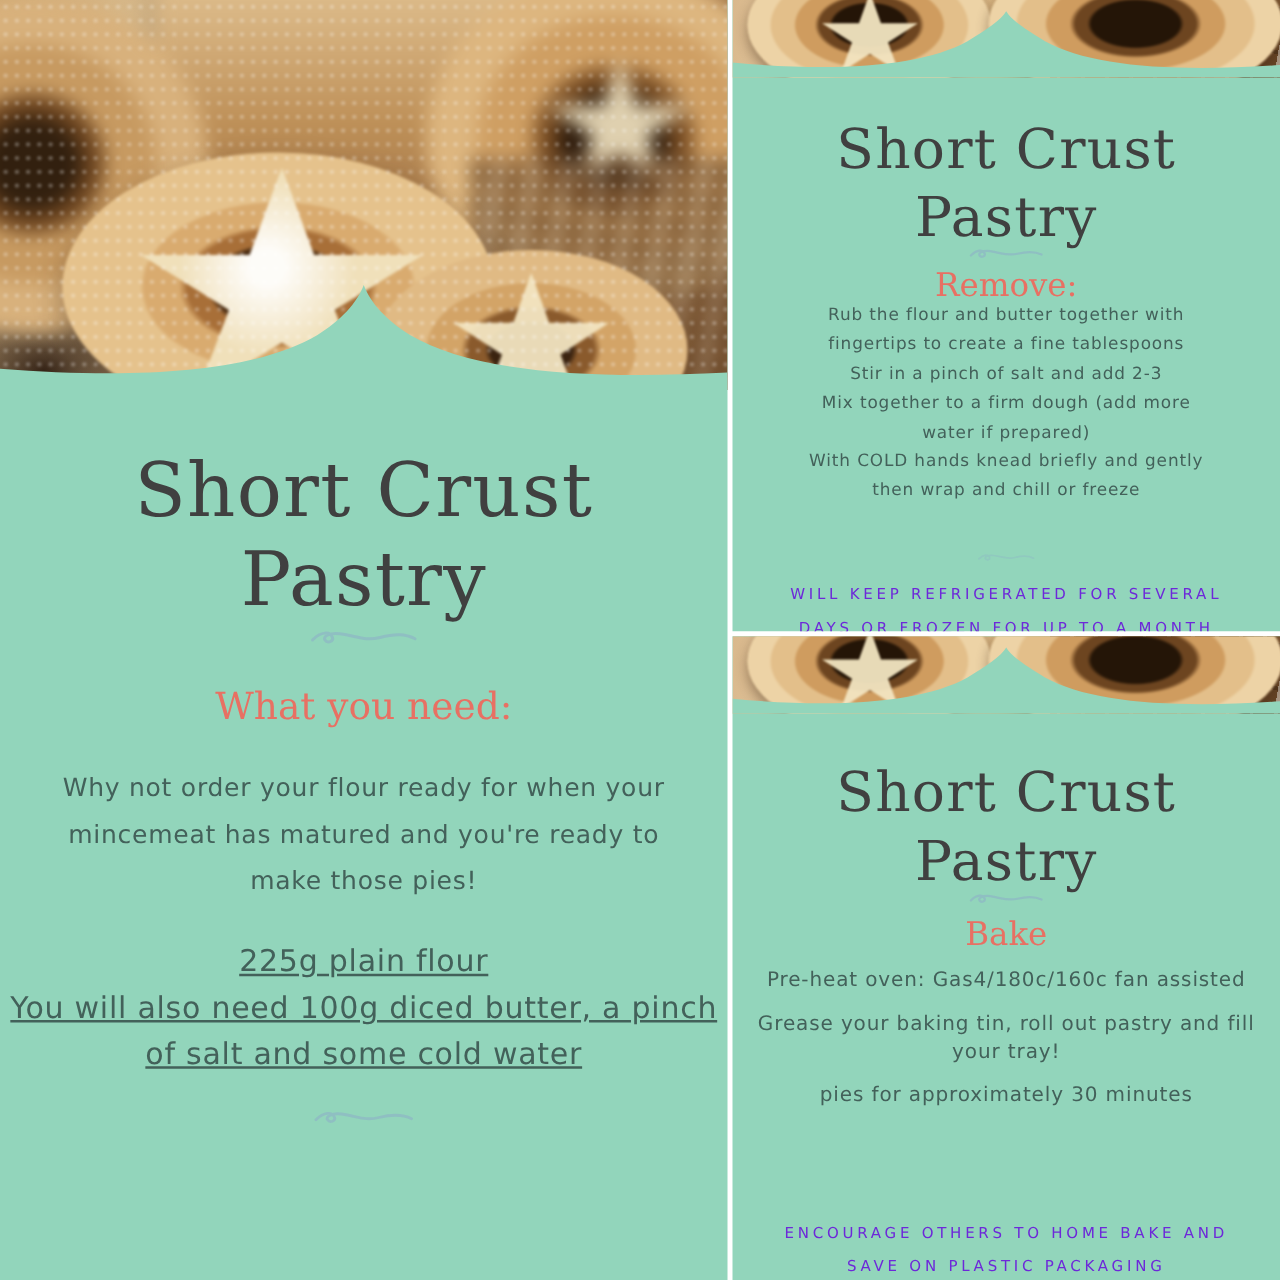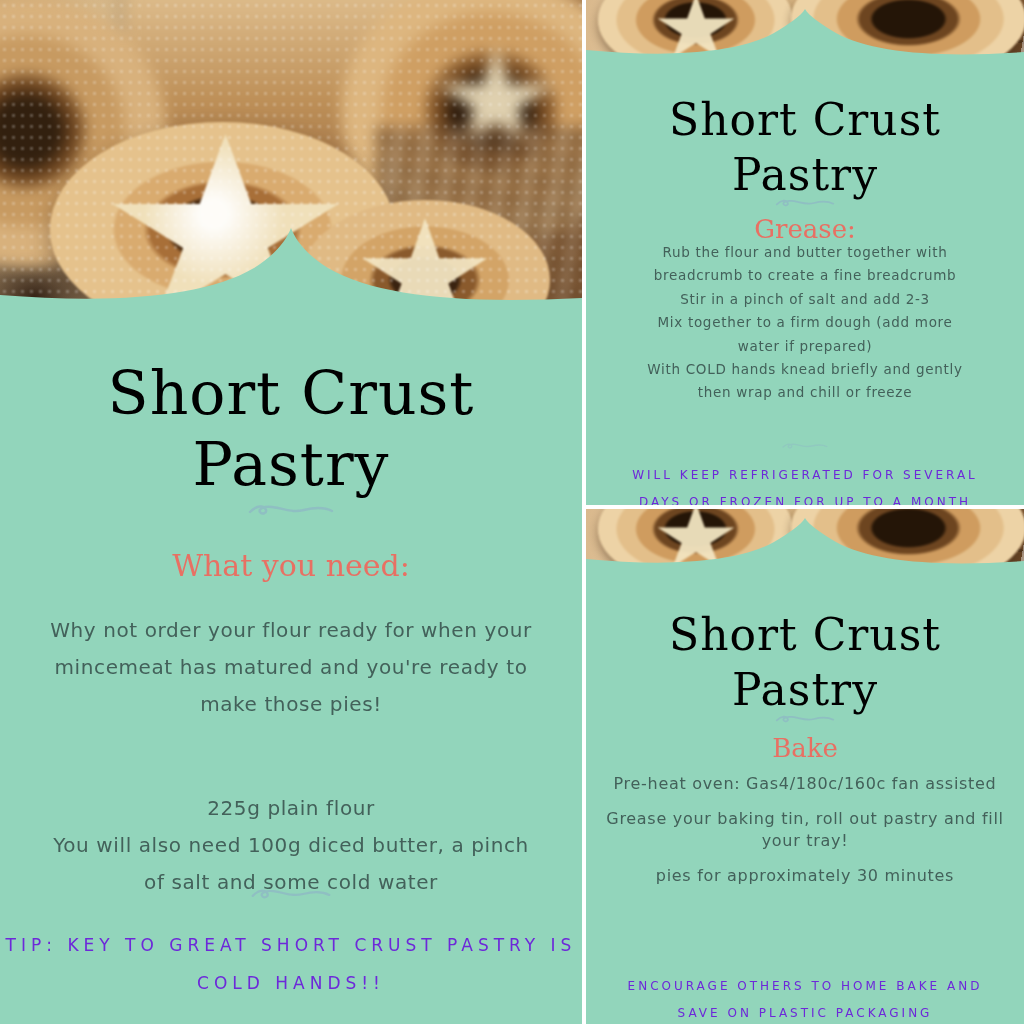--- a/index.html
+++ b/index.html
@@ -71,32 +71,32 @@
   .spieG{left:205px;top:-42px;width:235px;height:122px;}
   .star-F{left:58px;top:30px;width:80px;height:70px;opacity:.95;}
 
   
   .curve{position:absolute;left:0;width:100%;display:block;pointer-events:none;}
   .curve-l{top:222px;height:90px;}
   .curve-r{top:6px;height:56px;}
 
   
   .abs{position:absolute;left:0;right:0;text-align:center;}
-  .title{font-family:"DejaVu Serif","Liberation Serif",serif;color:#000000;letter-spacing:1px;font-weight:400;}
+  .title{font-family:"DejaVu Serif","Liberation Serif",serif;color:#404040;letter-spacing:1px;font-weight:400;}
   .t-left{top:358px;font-size:60px;line-height:71px;}
   .t-r{top:92px;font-size:44px;line-height:55px;}
   .t-br{top:98px;}
   .heading{font-family:"DejaVu Serif","Liberation Serif",serif;color:#e87063;font-weight:400;}
   .h-left{top:548px;font-size:30px;}
   .h-r{font-size:26px;}
   .h-tr{top:214px;}
   .h-br{top:224px;}
   .bodytext{color:#43615a;}
   .intro{top:612px;font-size:20px;line-height:37px;letter-spacing:.6px;}
-  .ing{top:790px;font-size:20px;line-height:37px;letter-spacing:.6px;}
+  .ing{top:751px;font-size:24px;line-height:37px;letter-spacing:.6px;text-decoration:underline;}
   .method{top:241px;font-size:13.5px;line-height:23.4px;letter-spacing:.7px;}
   .bake{top:264px;font-size:16px;line-height:22px;letter-spacing:.7px;}
   .bake .para{margin-bottom:13px;}
   .caps{color:#6d28d9;}
   .tip{top:926px;font-size:17px;line-height:38px;letter-spacing:5px;}
   .note{font-size:12px;line-height:27px;letter-spacing:3px;}
   .note-tr{top:462px;}
   .note-br{top:464px;}
   .flourish{display:flex;justify-content:center;}
   .fl-1{top:500px;}
@@ -158,24 +158,20 @@
       <div>You will also need 100g diced butter, a pinch</div>
       <div>of salt and some cold water</div>
     </div>
 
     <div class="abs flourish fl-2">
       <svg width="84" height="20" viewBox="0 0 90 20">
           <path d="M4 12 C11 5 18 5 20 10 C21 13 16 15 14 12 C12 9 18 6 26 7 C40 9 46 13 58 10 C70 7 78 7 86 11" stroke="#8fb9c4" stroke-width="2.4" fill="none" stroke-linecap="round" opacity="0.8"></path>
         </svg>
     </div>
 
-    <div class="abs caps tip">
-      <div>TIP: KEY TO GREAT SHORT CRUST PASTRY IS</div>
-      <div>COLD HANDS!!</div>
-    </div>
   </section>
 
   <aside class="col-right">
 
     <section class="panel panel-tr">
       <div class="photo photo-strip">
         <div class="rack"></div>
         <div class="spie spieF">
           <div class="star star-F"></div>
         </div>
@@ -189,25 +185,25 @@
         <div>Short Crust</div>
         <div>Pastry</div>
       </div>
 
       <div class="abs flourish fl-tr1">
         <svg width="62" height="14" viewBox="0 0 90 20">
             <path d="M4 12 C11 5 18 5 20 10 C21 13 16 15 14 12 C12 9 18 6 26 7 C40 9 46 13 58 10 C70 7 78 7 86 11" stroke="#8fb9c4" stroke-width="2.6" fill="none" stroke-linecap="round" opacity="0.8"></path>
           </svg>
       </div>
 
-      <div class="abs heading h-r h-tr">Grease:</div>
+      <div class="abs heading h-r h-tr">Remove:</div>
 
       <div class="abs bodytext method">
         <div>Rub the flour and butter together with</div>
-        <div>breadcrumb to create a fine breadcrumb</div>
+        <div>fingertips to create a fine tablespoons</div>
         <div>Stir in a pinch of salt and add 2-3</div>
         <div>Mix together to a firm dough (add more</div>
         <div>water if prepared)</div>
         <div>With COLD hands knead briefly and gently</div>
         <div>then wrap and chill or freeze</div>
       </div>
 
       <div class="abs flourish fl-tr2">
         <svg width="48" height="12" viewBox="0 0 90 20">
             <path d="M4 12 C11 5 18 5 20 10 C21 13 16 15 14 12 C12 9 18 6 26 7 C40 9 46 13 58 10 C70 7 78 7 86 11" stroke="#8fb9c4" stroke-width="2.6" fill="none" stroke-linecap="round" opacity="0.8"></path>

